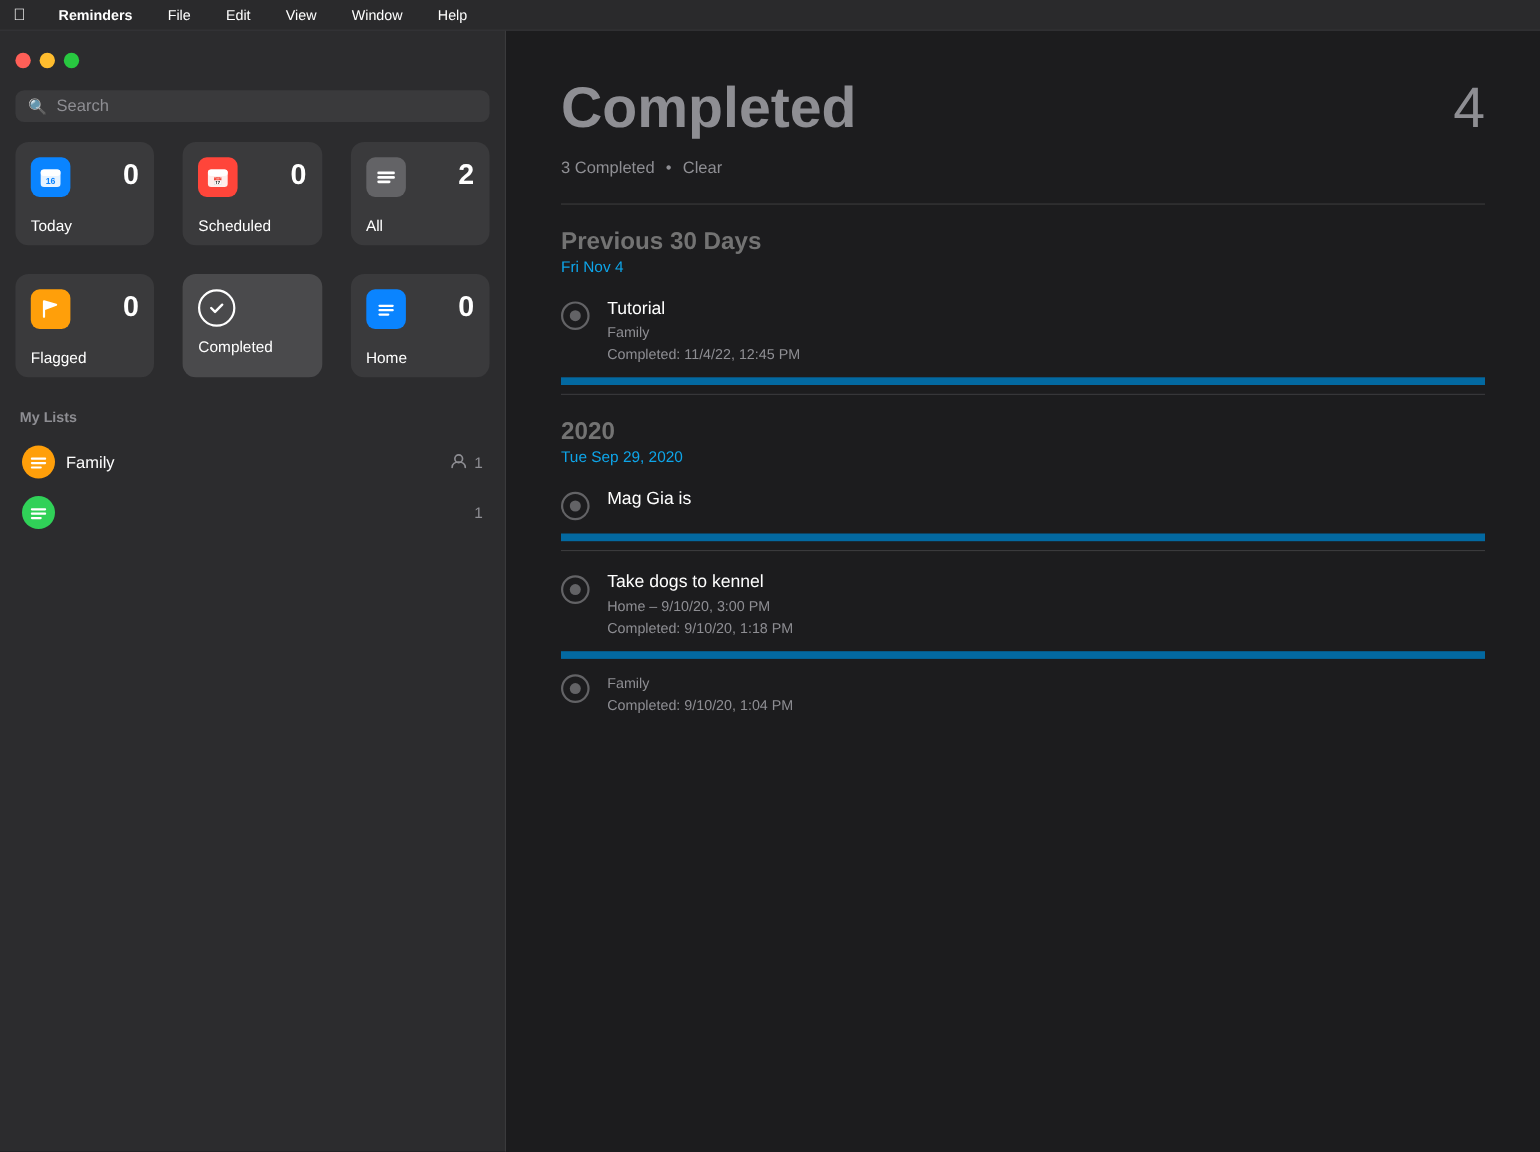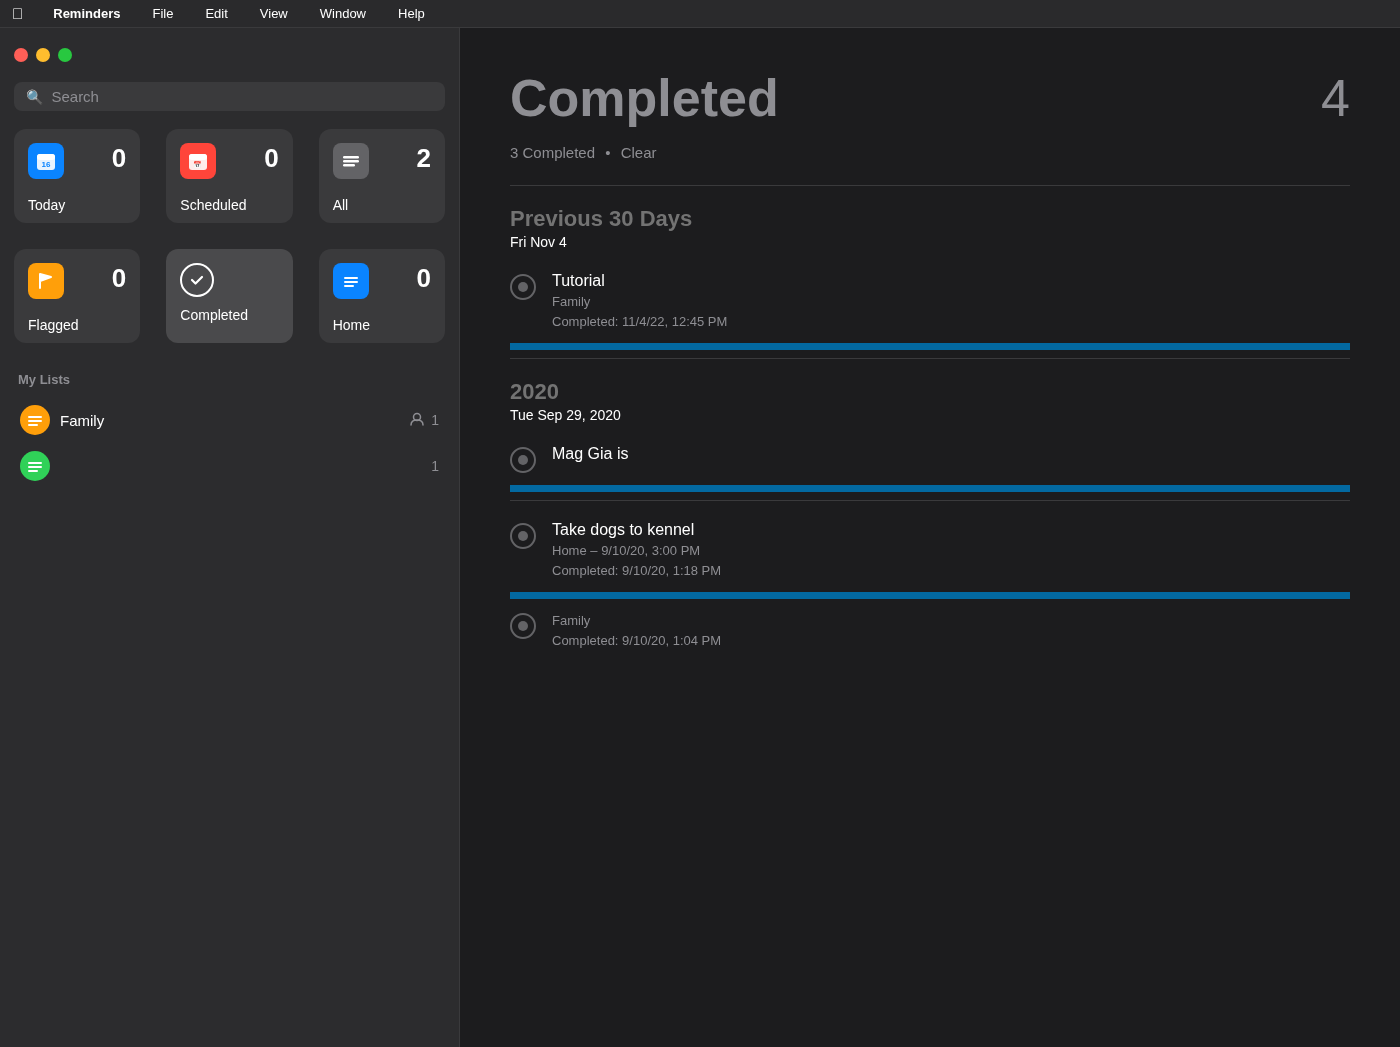--- a/index.html
+++ b/index.html
@@ -248,21 +248,21 @@
       margin-bottom: 4px;
     }
     .section-header .section-title {
       font-size: 22px;
       font-weight: 700;
       color: #737373;
       margin-bottom: 2px;
     }
     .section-header .section-date {
       font-size: 14px;
-      color: #ffffff;
+      color: #0ea5e9;
       margin-bottom: 10px;
     }
 
     
     .reminder-item {
       display: flex;
       align-items: flex-start;
       padding: 12px 0;
       border-bottom: 7px solid #0369a1;
     }

